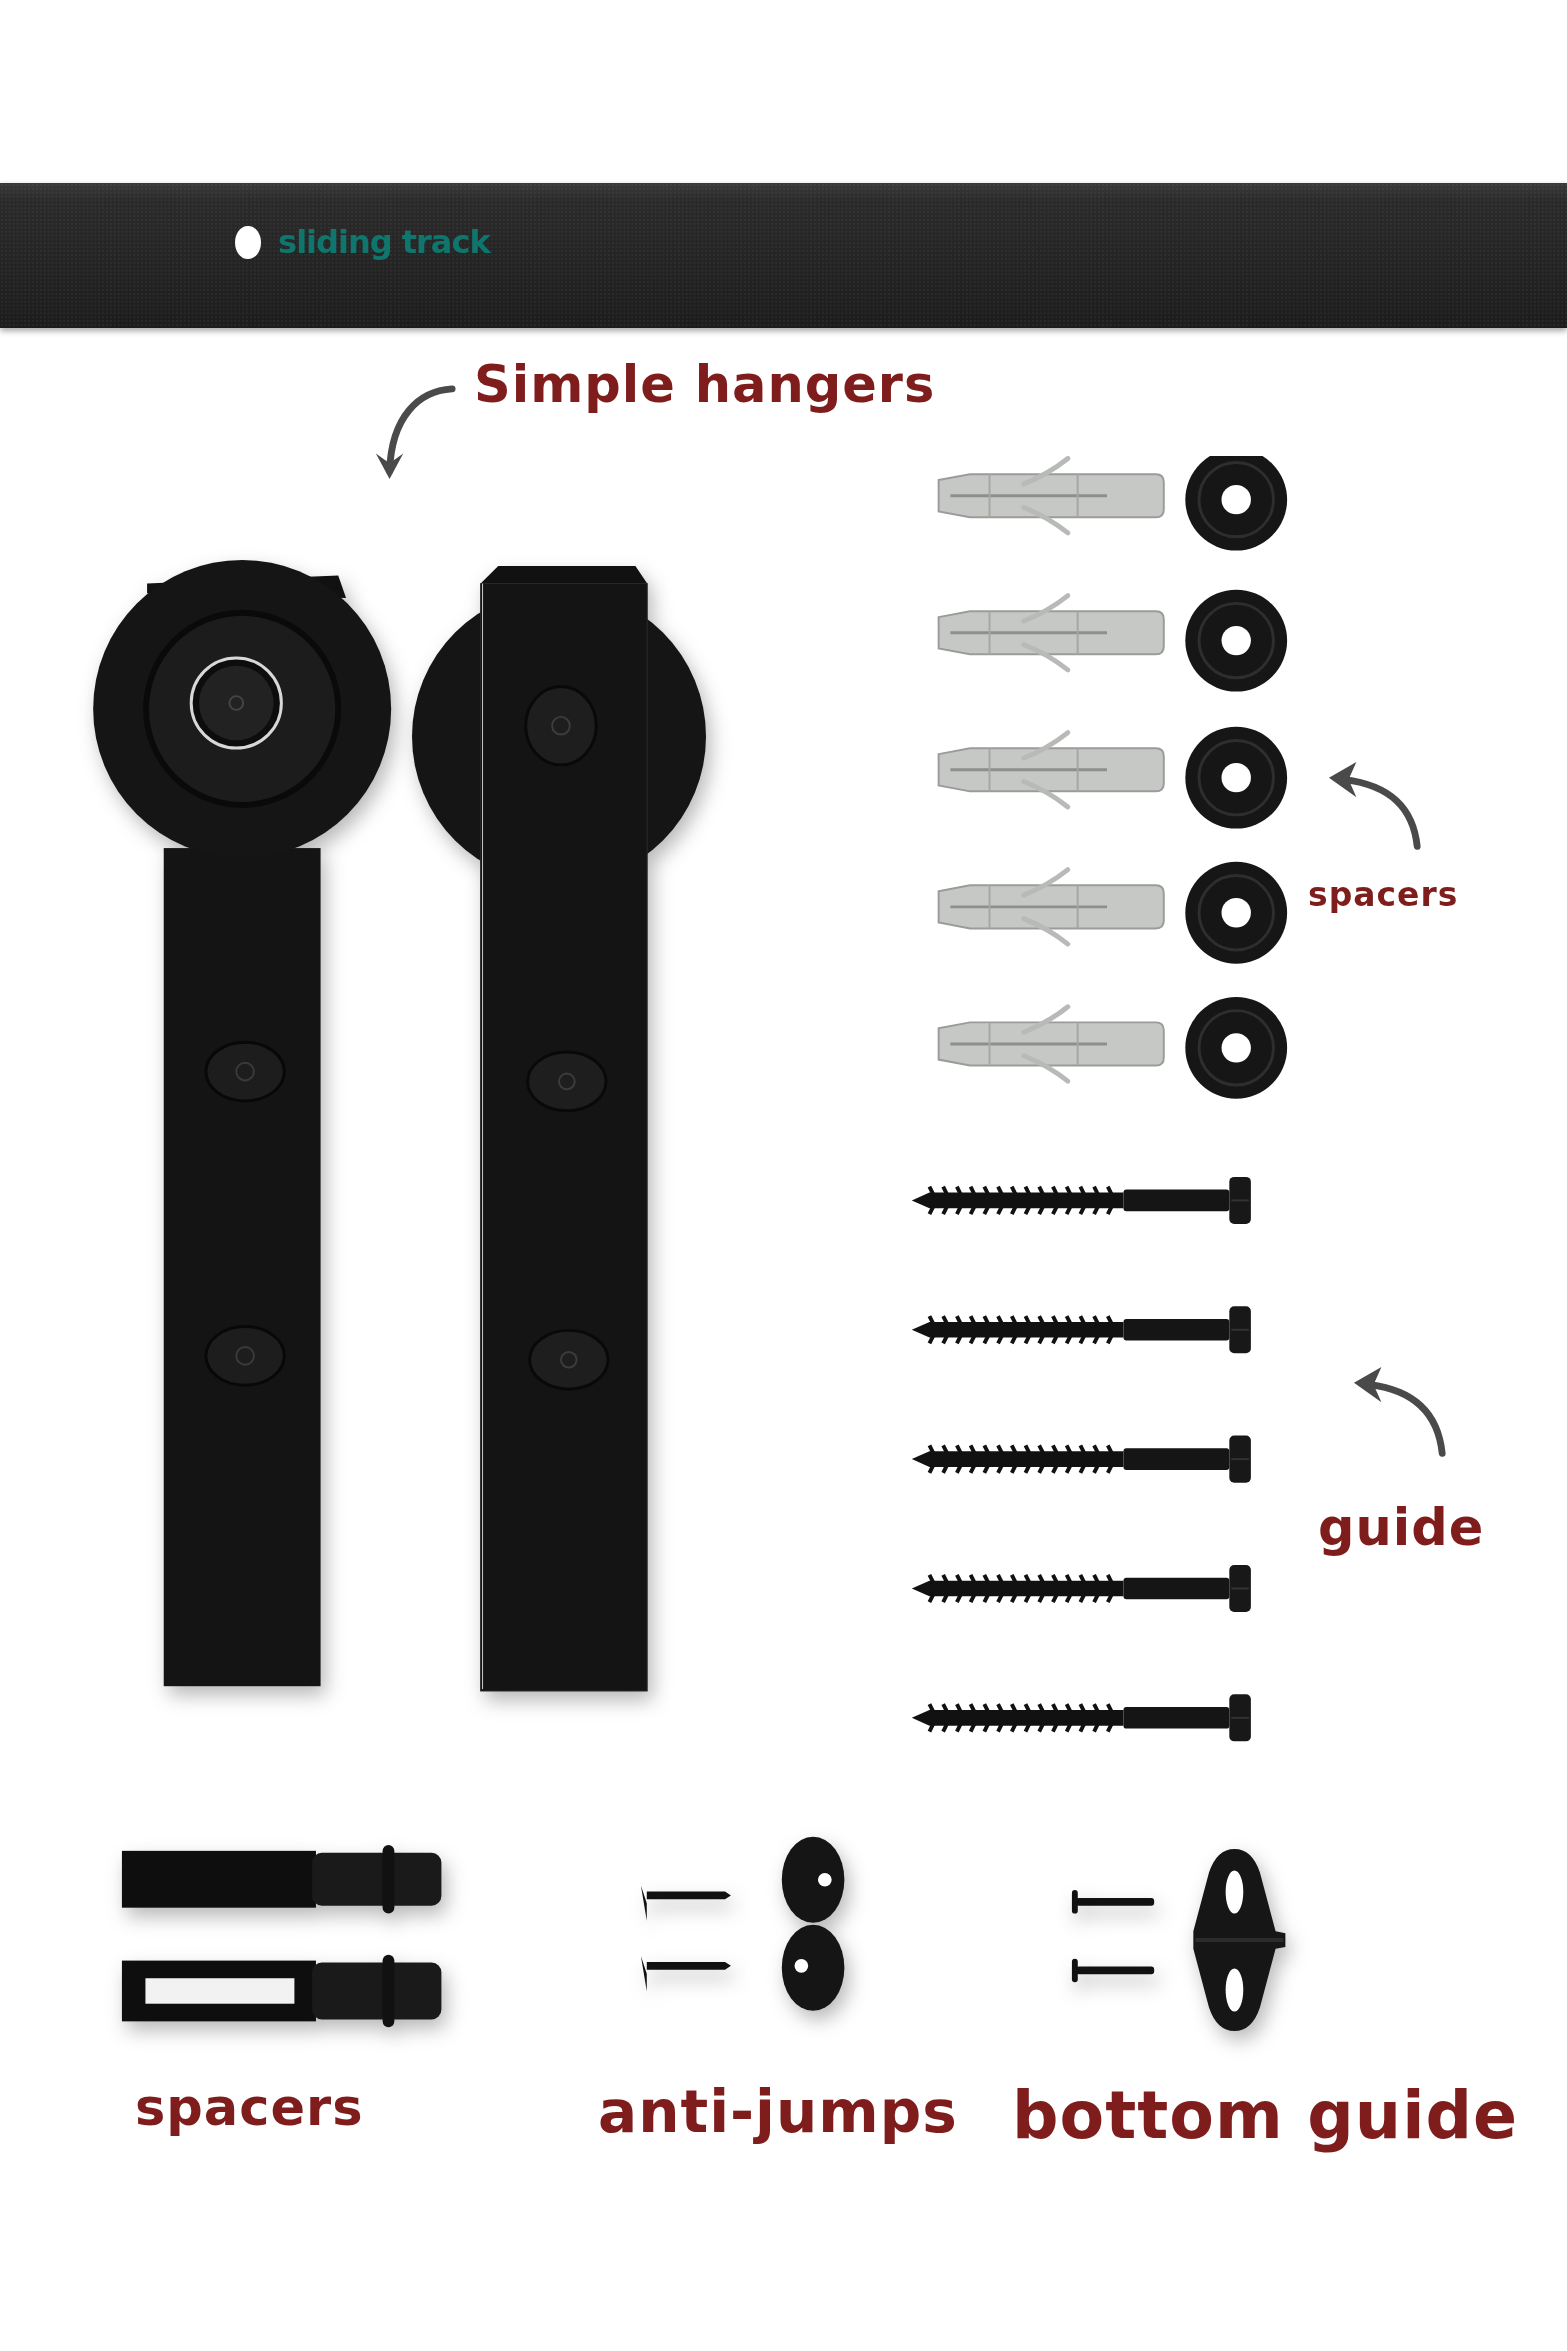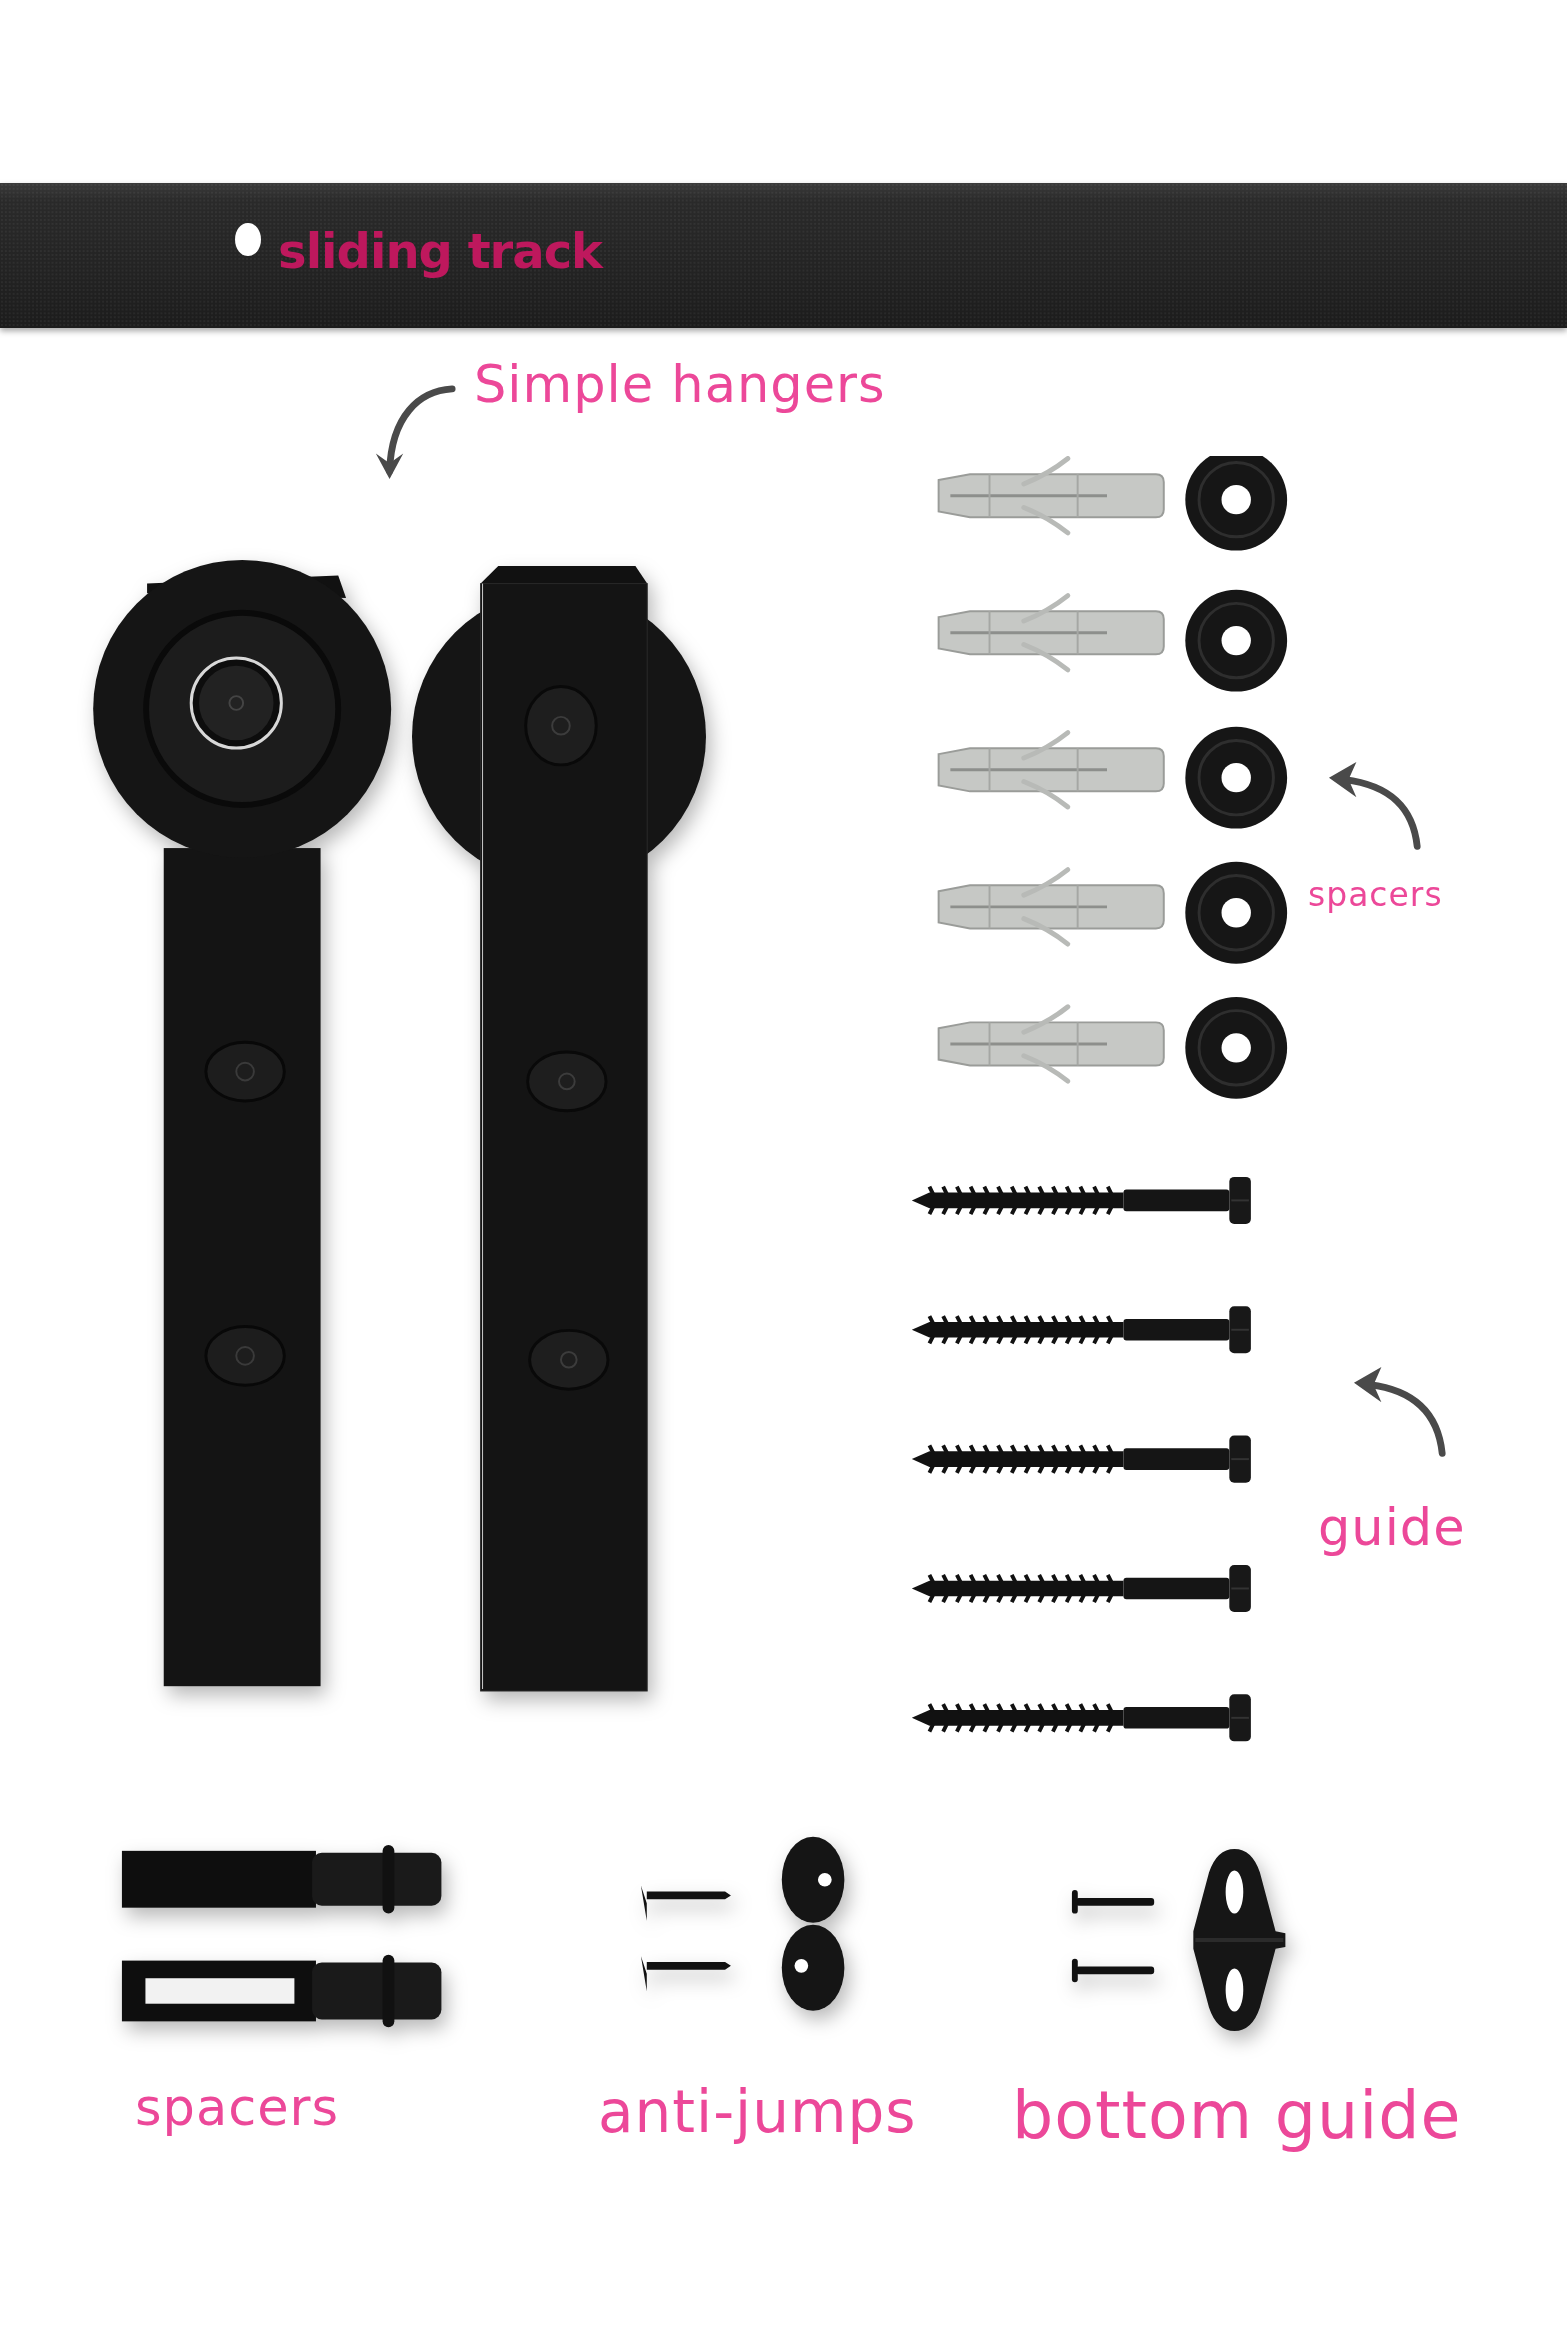--- a/index.html
+++ b/index.html
@@ -3,23 +3,23 @@
 <meta charset="utf-8">
 <style>
   html,body{margin:0;padding:0;background:#ffffff;}
   body{width:1567px;height:2351px;position:relative;overflow:hidden;font-family:"DejaVu Sans","Liberation Sans",sans-serif;}
   .abs{position:absolute;}
   .track{left:0;top:183px;width:1567px;height:145px;
     background:linear-gradient(180deg,#3a3a3a 0%,#2a2a2a 12%,#232323 60%,#1c1c1c 100%);
     box-shadow:0 2.9px 5.9px rgba(0,0,0,.35);}
   .track::after{content:"";position:absolute;inset:0;
     background-image:radial-gradient(rgba(255,255,255,.05) 1px,transparent 1px);background-size:3.9px 3.9px;}
-  .track-label{left:235px;top:223px;color:#be185d;font-weight:bold;font-size:48px;letter-spacing:-1px;display:flex;align-items:flex-start;z-index:2;}
+  .track-label{left:235px;top:223px;color:#0f766e;font-weight:bold;font-size:32px;letter-spacing:-1px;display:flex;align-items:center;z-index:2;}
   .track-dot{width:25.5px;height:33px;border-radius:50%;background:#ffffff;margin-right:17.6px;display:inline-block;}
-  .lbl{color:#ec4899;font-weight:normal;letter-spacing:1px;}
+  .lbl{color:#7f1d1d;font-weight:bold;letter-spacing:1px;}
   .shadow{filter:drop-shadow(5.9px 9.8px 9.8px rgba(0,0,0,.28));}
 </style>
 </head>
 <body>
 
 <div class="abs track"></div>
 <div class="abs track-label">
   <span class="track-dot"></span>
   <span>sliding track</span>
 </div>

